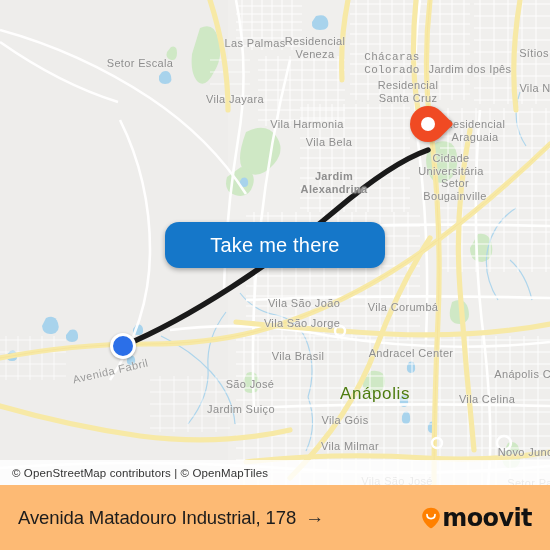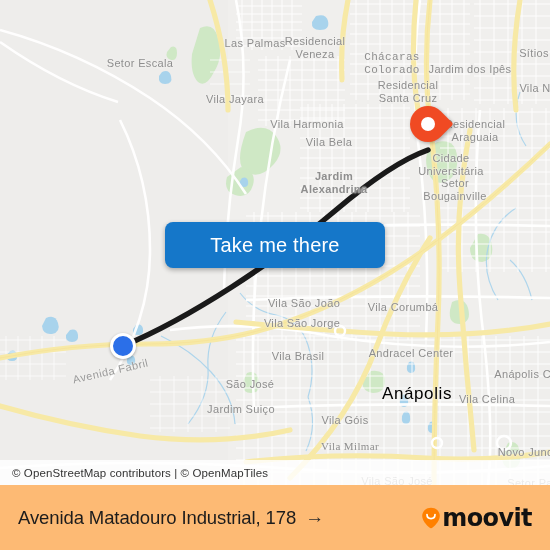--- a/index.html
+++ b/index.html
@@ -28,21 +28,21 @@
     font-size: 10.5px;
     letter-spacing: .35px;
     white-space: pre;
     line-height: 1.15;
     text-align: center;
     transform: translateX(-50%);
     pointer-events: none;
     text-shadow: 0 0 2px #f2f1ef, 0 0 2px #f2f1ef;
   }
   .lbl.city {
-    font-size: 17px; color: #000000; letter-spacing: .6px; margin-left: 42px;
+    font-size: 17px; color: #4d7c0f; letter-spacing: .6px;
   }
   .lbl.road {
     color: #9a9a9a; font-size: 11px; letter-spacing: .5px;
     transform-origin: center center;
   }
   .lbl.left { transform: none; text-align: left; }
 
   
   .route-svg { position: absolute; left:0; top:0; width:550px; height:485px; overflow: visible; }
 
@@ -75,21 +75,21 @@
     width: 14px; height: 14px; border-radius: 50%;
     background: #ffffff;
   }
 
   
   .cta {
     position: absolute;
     left: 165px; top: 222px;
     width: 220px; height: 46px;
     background: #1577c9;
-    border: none; border-radius: 8px;
+    border: none; border-radius: 14px;
     color: #ffffff;
     font-family: "Liberation Sans", sans-serif;
     font-size: 20px;
     letter-spacing: .2px;
     cursor: pointer;
     box-shadow: 0 2px 5px rgba(0,0,0,.30);
     display: flex; align-items: center; justify-content: center;
   }
 
   
@@ -305,21 +305,21 @@
         <div class="lbl" style="left: 403px; top: 301px; font-size: 11px;">Vila Corumbá</div>
         <div class="lbl" style="left: 302px; top: 317px; font-size: 11px;">Vila São Jorge</div>
         <div class="lbl" style="left: 411px; top: 347px; font-size: 11px;">Andracel Center</div>
         <div class="lbl" style="left: 298px; top: 350px; font-size: 11px;">Vila Brasil</div>
         <div class="lbl" style="left: 250px; top: 378px; font-size: 11px;">São José</div>
         <div class="lbl" style="left: 241px; top: 403px; font-size: 11px;">Jardim Suiço</div>
         <div class="lbl city" style="left: 375px; top: 384px; font-size: 17px;">Anápolis</div>
         <div class="lbl" style="left: 524px; top: 368px; font-size: 11px;">Anápolis Ci</div>
         <div class="lbl" style="left: 487px; top: 393px; font-size: 11px;">Vila Celina</div>
         <div class="lbl" style="left: 345px; top: 414px; font-size: 11px;">Vila Góis</div>
-        <div class="lbl" style="left: 350px; top: 440px; font-size: 11px; font-family: Liberation Serif, serif;">Vila Milmar</div>
+        <div class="lbl" style="left: 350px; top: 440px; font-size: 11px;">Vila Milmar</div>
         <div class="lbl" style="left: 527px; top: 446px; font-size: 11px;">Novo Jundi</div>
         <div class="lbl" style="left: 397px; top: 475px; font-size: 11px;">Vila São José</div>
         <div class="lbl" style="left: 530px; top: 477px; font-size: 11px;">Setor Pa</div>
         <div class="lbl road left" style="left: 72px; top: 365px; transform: rotate(-13deg);">Avenida Fabril</div>
       </div>
 
     <div class="origin"></div>
 
     <div class="pin">
       <div class="pin-body"></div>

